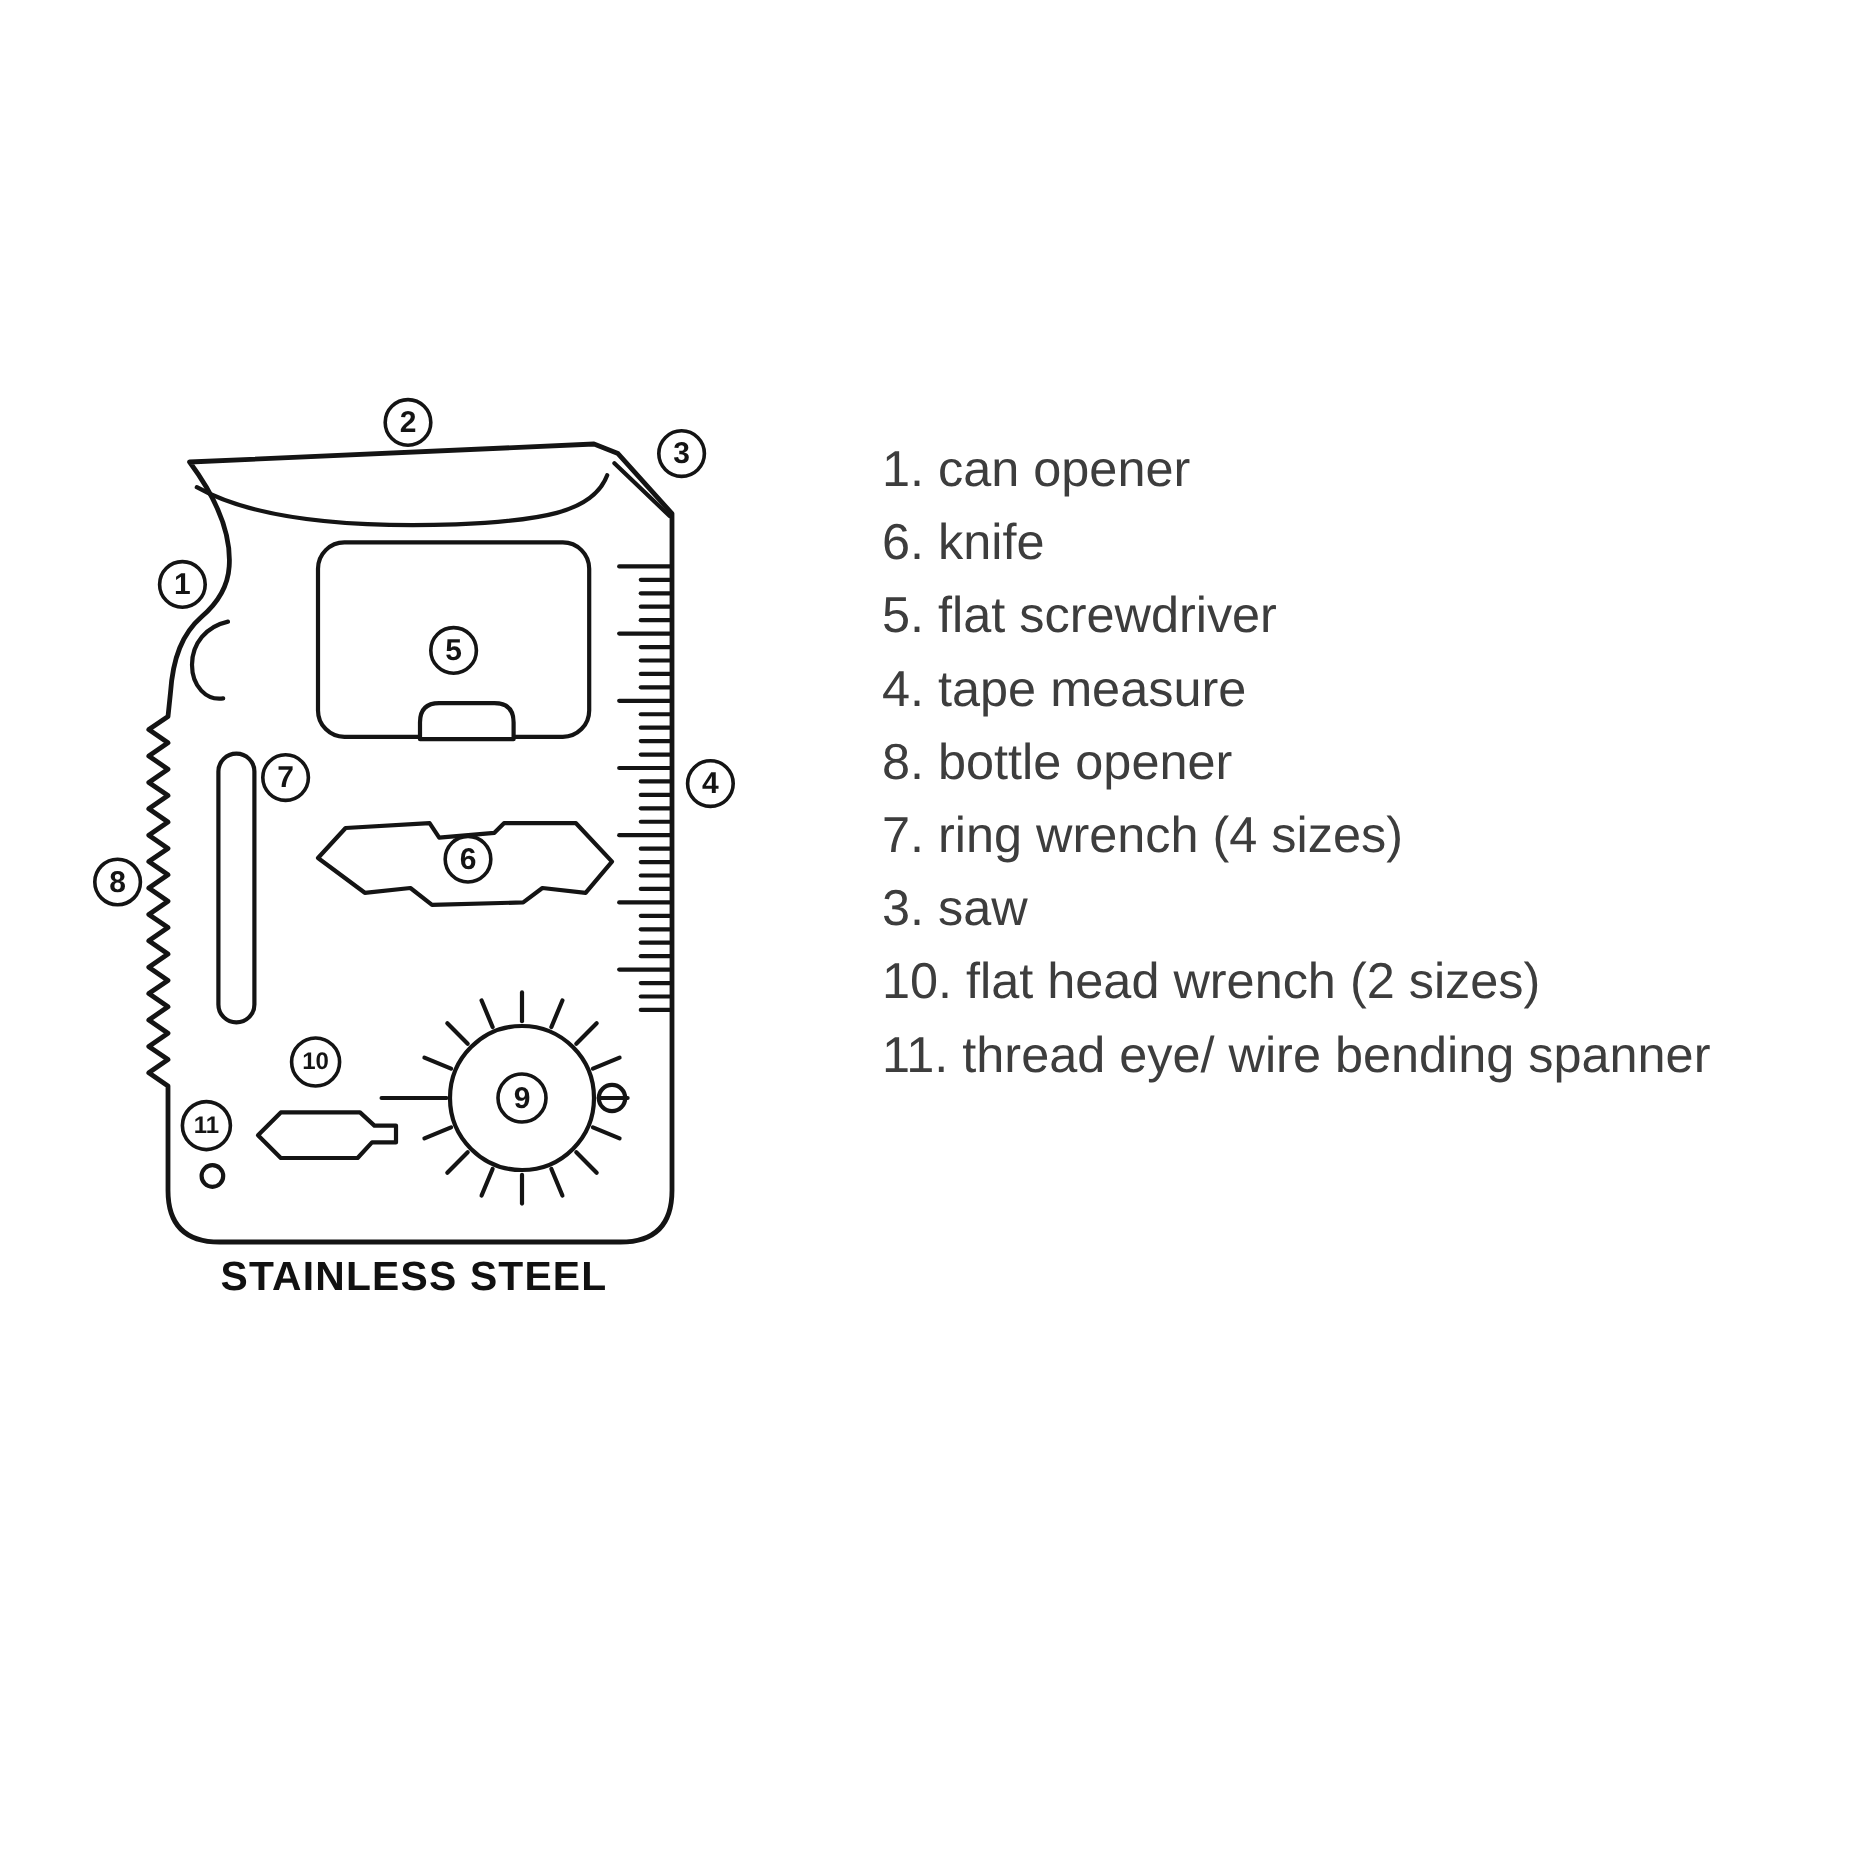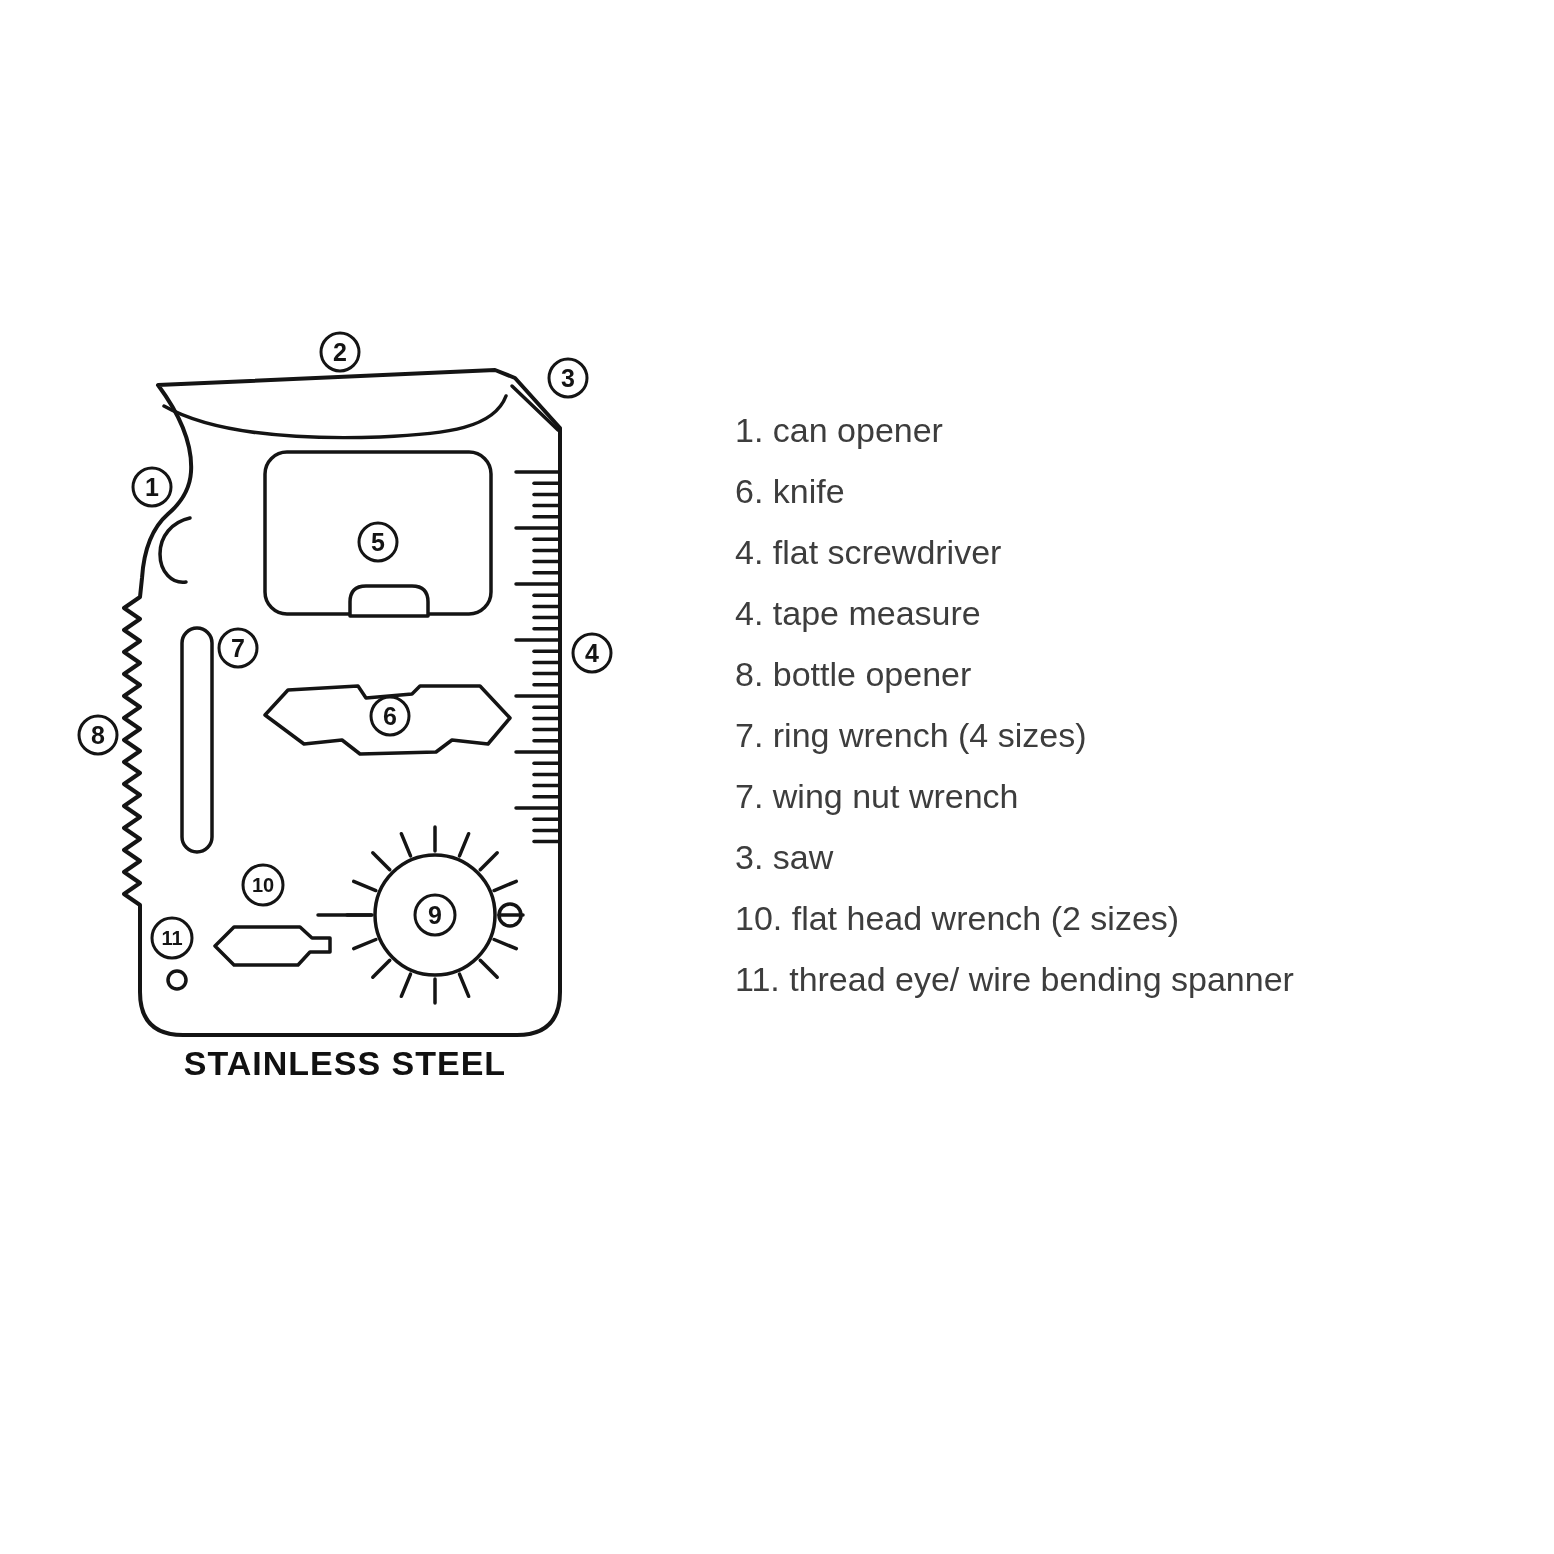--- a/index.html
+++ b/index.html
@@ -27,23 +27,23 @@
   .callout.wide text{font-size:20px;}
 
   .caption{
     fill:#111111;
     font-family:"Liberation Sans",sans-serif;
     font-size:34px;font-weight:800;letter-spacing:1px;
     text-anchor:middle;
   }
 
   .legend{
-    position:absolute;left:735px;top:400px;
+    position:absolute;left:735px;top:360px;
     color:var(--text);
-    font-size:34px;line-height:61px;
+    font-size:42px;line-height:61px;
     white-space:nowrap;
   }
   .legend-item{display:block;}
 </style>
 </head>
 <body>
 
 <div class="page">
 
   <svg class="diagram-svg" viewBox="0 0 640 790">
@@ -180,23 +180,22 @@
       <circle cx="112" cy="618" r="20"></circle>
         <text x="112" y="618">11</text>
     </g>
 
     <text class="caption" x="285" y="755">STAINLESS STEEL</text>
   </svg>
 
   <div class="legend">
     <div class="legend-item">1. can opener</div>
     <div class="legend-item">6. knife</div>
-    <div class="legend-item">4. flat screwdriver</div>
+    <div class="legend-item">5. flat screwdriver</div>
     <div class="legend-item">4. tape measure</div>
     <div class="legend-item">8. bottle opener</div>
     <div class="legend-item">7. ring wrench (4 sizes)</div>
-    <div class="legend-item">7. wing nut wrench</div>
     <div class="legend-item">3. saw</div>
     <div class="legend-item">10. flat head wrench (2 sizes)</div>
     <div class="legend-item">11. thread eye/ wire bending spanner</div>
   </div>
 
 </div>
 
 </body></html>

